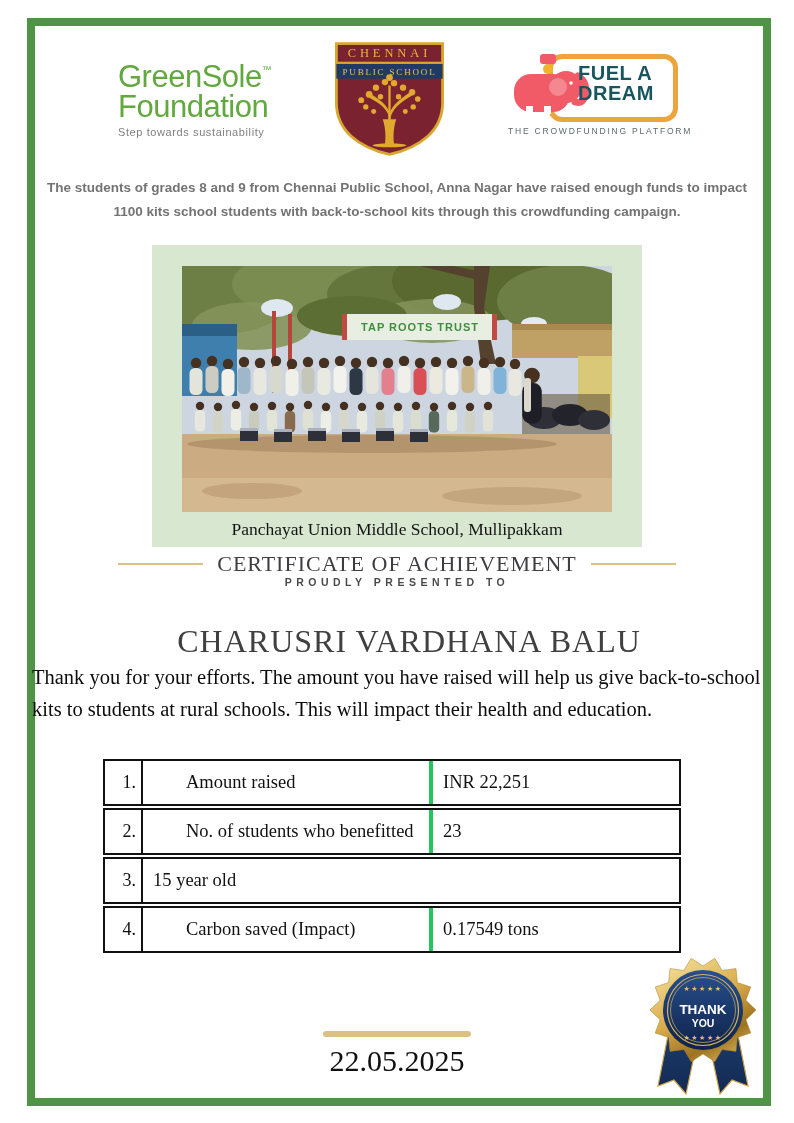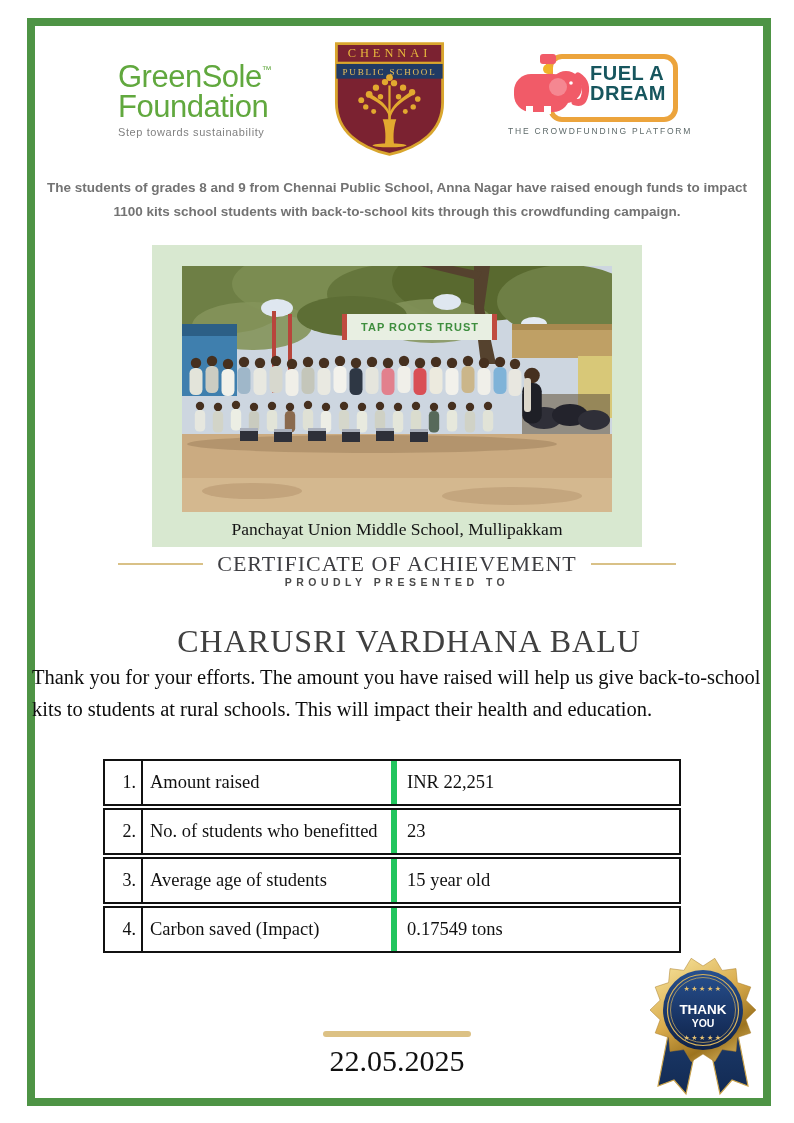--- a/index.html
+++ b/index.html
@@ -11,21 +11,21 @@
   
   .gs-logo{position:absolute;left:118px;top:55px;width:190px;font-family:"Liberation Sans",sans-serif;}
   .gs-name{font-size:31px;line-height:30px;color:#61a83e;letter-spacing:-0.5px;}
   .gs-tm{font-size:10px;vertical-align:14px;letter-spacing:0;}
   .gs-tagline{margin-top:4px;font-size:11px;color:#818181;letter-spacing:0.6px;}
 
   .crest{position:absolute;left:333px;top:40px;width:113px;height:118px;}
 
   .fad-logo{position:absolute;left:506px;top:54px;width:175px;height:92px;font-family:"Liberation Sans",sans-serif;}
   .fad-box{position:absolute;left:42px;top:0;width:120px;height:58px;border:5px solid #eca43c;border-radius:14px;}
-  .fad-text{position:absolute;left:84px;top:9px;font-size:20px;line-height:20px;font-weight:bold;color:#17565e;letter-spacing:0.5px;}
+  .fad-text{position:absolute;left:72px;top:9px;font-size:20px;line-height:20px;font-weight:bold;color:#17565e;letter-spacing:0.5px;}
   .fad-elephant{position:absolute;left:0;top:0;width:88px;height:70px;}
   .fad-tagline{position:absolute;left:2px;top:72px;width:173px;font-size:8.5px;letter-spacing:1.8px;color:#5e6a6a;white-space:nowrap;}
 
   
   .statement{position:absolute;left:36px;top:176px;width:722px;margin:0;text-align:center;
              font-family:Liberation Sans, sans-serif;font-weight:bold;font-size:13.5px;
              line-height:1.75;color:#737373;}
 
   
   .photo-panel{position:absolute;left:152px;top:245px;width:490px;height:302px;margin:0;
@@ -46,21 +46,21 @@
              font-size:32px;font-weight:400;letter-spacing:1px;color:#404040;}
 
   .thanks{position:absolute;left:32px;top:662px;width:730px;margin:0;text-align:left;
           font-size:20.5px;line-height:1.55;color:#0d0d0d;}
 
   
   .stats{position:absolute;left:103px;top:759px;width:578px;}
   .stats-row{display:flex;box-sizing:border-box;border:2px solid #111;height:47px;margin-bottom:2px;background:#fff;}
   .cell{display:flex;align-items:center;box-sizing:border-box;font-size:18.5px;}
   .cell-num{width:38px;justify-content:flex-end;padding-right:5px;border-right:2px solid #111;font-size:18px;}
-  .cell-label{width:254px;padding-left:7px;border-right:6px solid #22c55e;}
+  .cell-label{width:254px;padding-left:7px;border-right:4px solid #22c55e;margin-left:36px;}
   .cell-value{flex:1;padding-left:10px;}
 
   
   .date-block{position:absolute;left:0;top:1031px;width:100%;display:flex;flex-direction:column;align-items:center;}
   .date-bar{width:148px;height:6px;border-radius:3px;background:#dcc184;}
   .date-text{margin-top:7px;font-size:30px;color:#101010;}
 
   
   .badge{position:absolute;left:638px;top:948px;width:130px;height:150px;}
 </style>
@@ -257,21 +257,20 @@
       <div class="cell cell-label">Amount raised</div>
       <div class="cell cell-value">INR 22,251</div>
     </div>
     <div class="stats-row">
       <div class="cell cell-num">2.</div>
       <div class="cell cell-label">No. of students who benefitted</div>
       <div class="cell cell-value">23</div>
     </div>
     <div class="stats-row">
       <div class="cell cell-num">3.</div>
-      <div class="cell cell-label">Average age of students</div>
       <div class="cell cell-value">15 year old</div>
     </div>
     <div class="stats-row">
       <div class="cell cell-num">4.</div>
       <div class="cell cell-label">Carbon saved (Impact)</div>
       <div class="cell cell-value">0.17549 tons</div>
     </div>
   </div>
 
   <div class="date-block">

